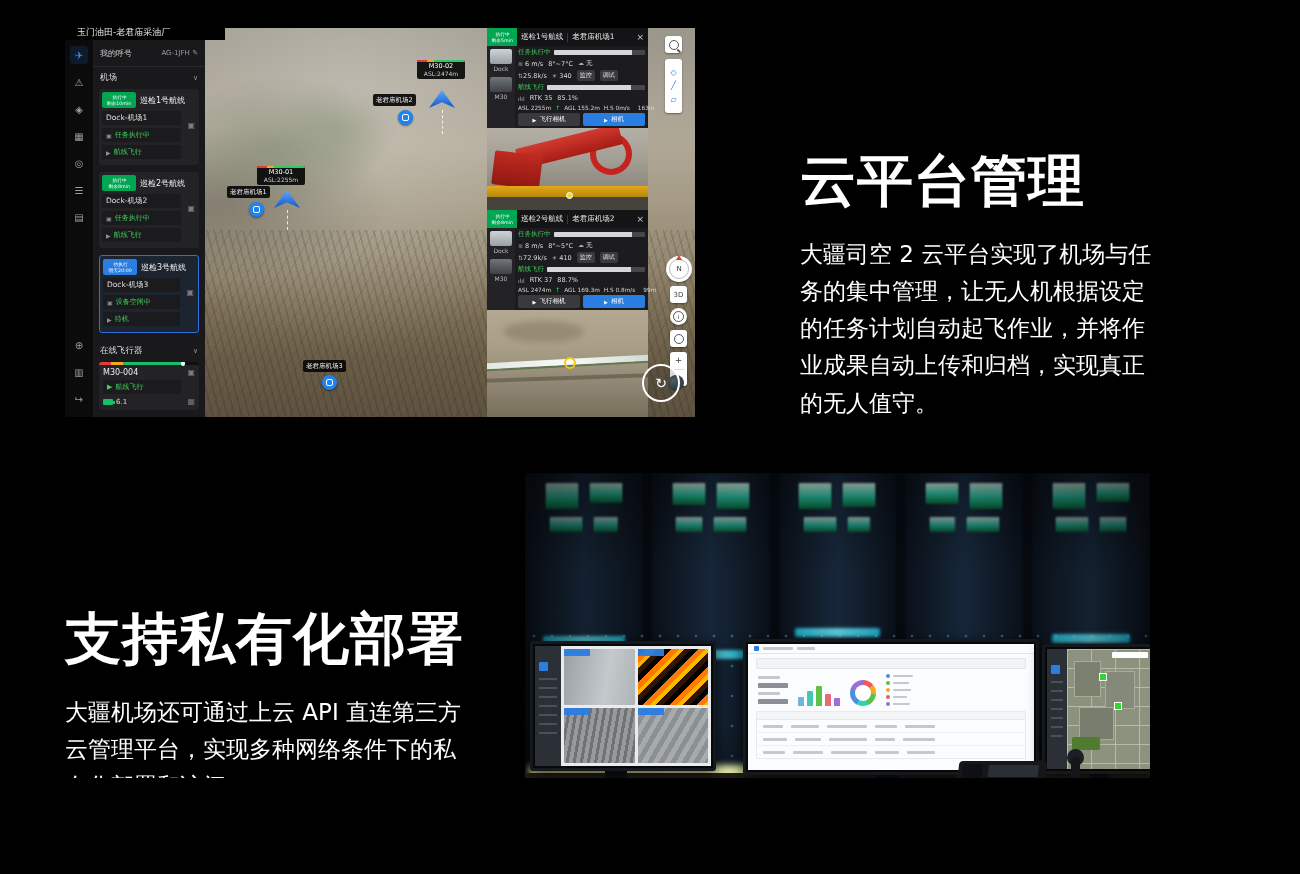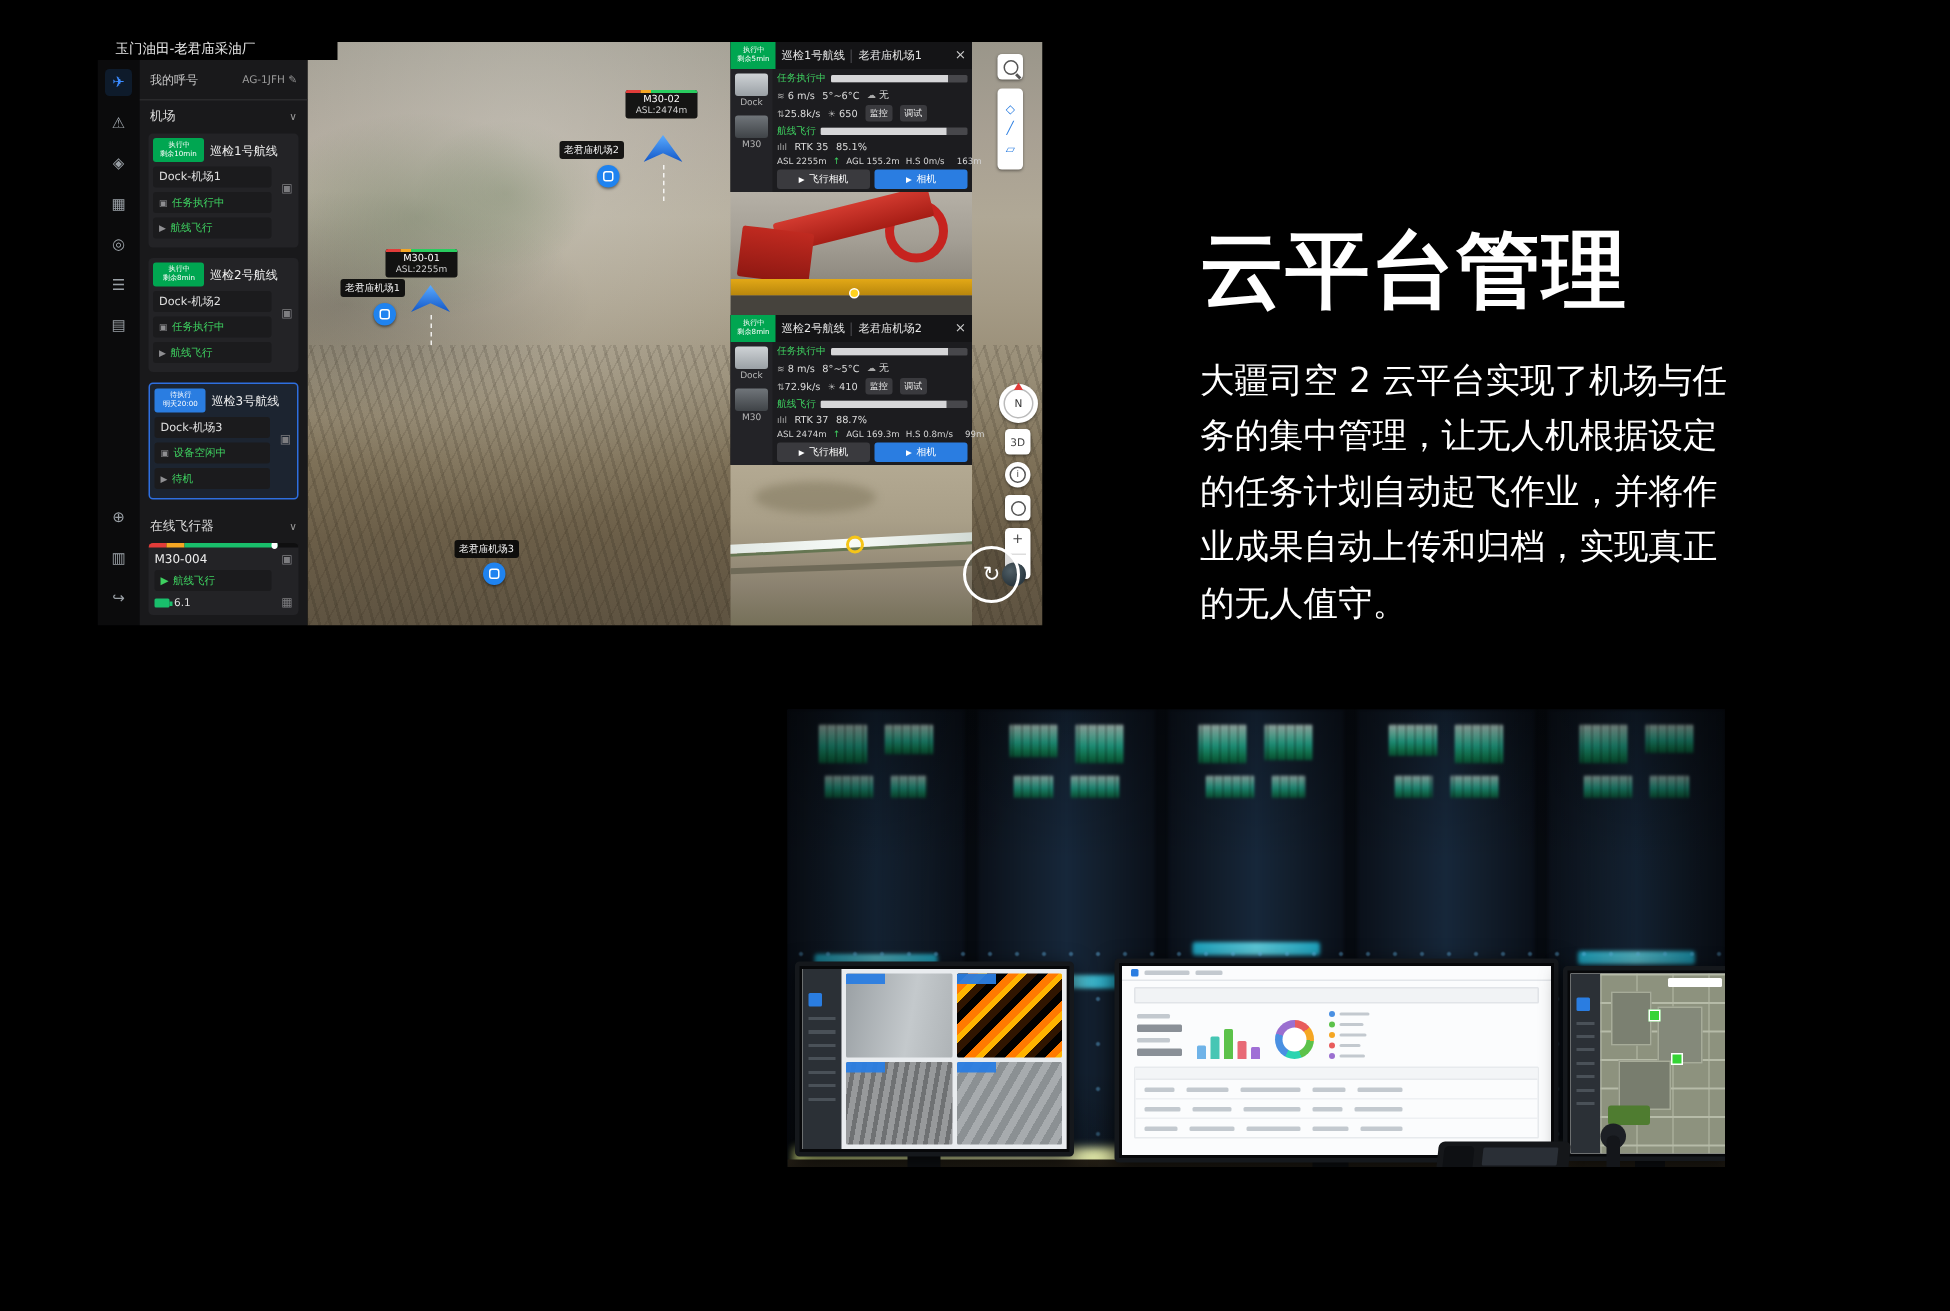--- a/index.html
+++ b/index.html
@@ -431,26 +431,26 @@
               <span class="thumb drn"></span>
               <span>M30</span>
             </div>
             <div class="p-main">
               <div class="p-status">
                   <span class="grn">任务执行中</span>
                   <span class="gbar"></span>
                 </div>
               <div class="p-row">
                 <span><span class="ic">≋</span> <span>6 m/s</span></span>
-                <span>5°~6°C</span>
+                <span>8°~7°C</span>
                 <span><span class="ic">☁</span> <span>无</span></span>
               </div>
               <div class="p-row">
                 <span><span class="ic">⇅</span><span>25.8k/s</span></span>
-                <span><span class="ic">☀</span> <span>650</span></span>
+                <span><span class="ic">☀</span> <span>340</span></span>
                 <span class="mini-btn">监控</span>
                 <span class="mini-btn">调试</span>
               </div>
               <div class="p-status">
                   <span class="grn">航线飞行</span>
                   <span class="gbar"></span>
                 </div>
               <div class="p-row">
                 <span class="ic">ılıl</span>
                 <span>RTK 35</span>
@@ -560,20 +560,24 @@
         </div>
       </div>
     </div>
   </div>
 
   <div class="abs copy1">
     <h2 class="copy-h">云平台管理</h2>
     <p class="copy-p">大疆司空 2 云平台实现了机场与任务的集中管理，让无人机根据设定的任务计划自动起飞作业，并将作业成果自动上传和归档，实现真正的无人值守。</p>
   </div>
 
+  <div class="abs copy2">
+    <h2 class="copy-h">支持私有化部署</h2>
+    <p class="copy-p">大疆机场还可通过上云 API 直连第三方云管理平台，实现多种网络条件下的私有化部署和访问。</p>
+  </div>
 
   <div class="abs photo">
     <div class="abs racks">
       <div class="rack">
         <div class="eqrow">
             <span class="eq"></span>
             <span class="eq" style="height:20px;"></span>
           </div>
         <div class="eqrow">
             <span class="eq sm"></span>

